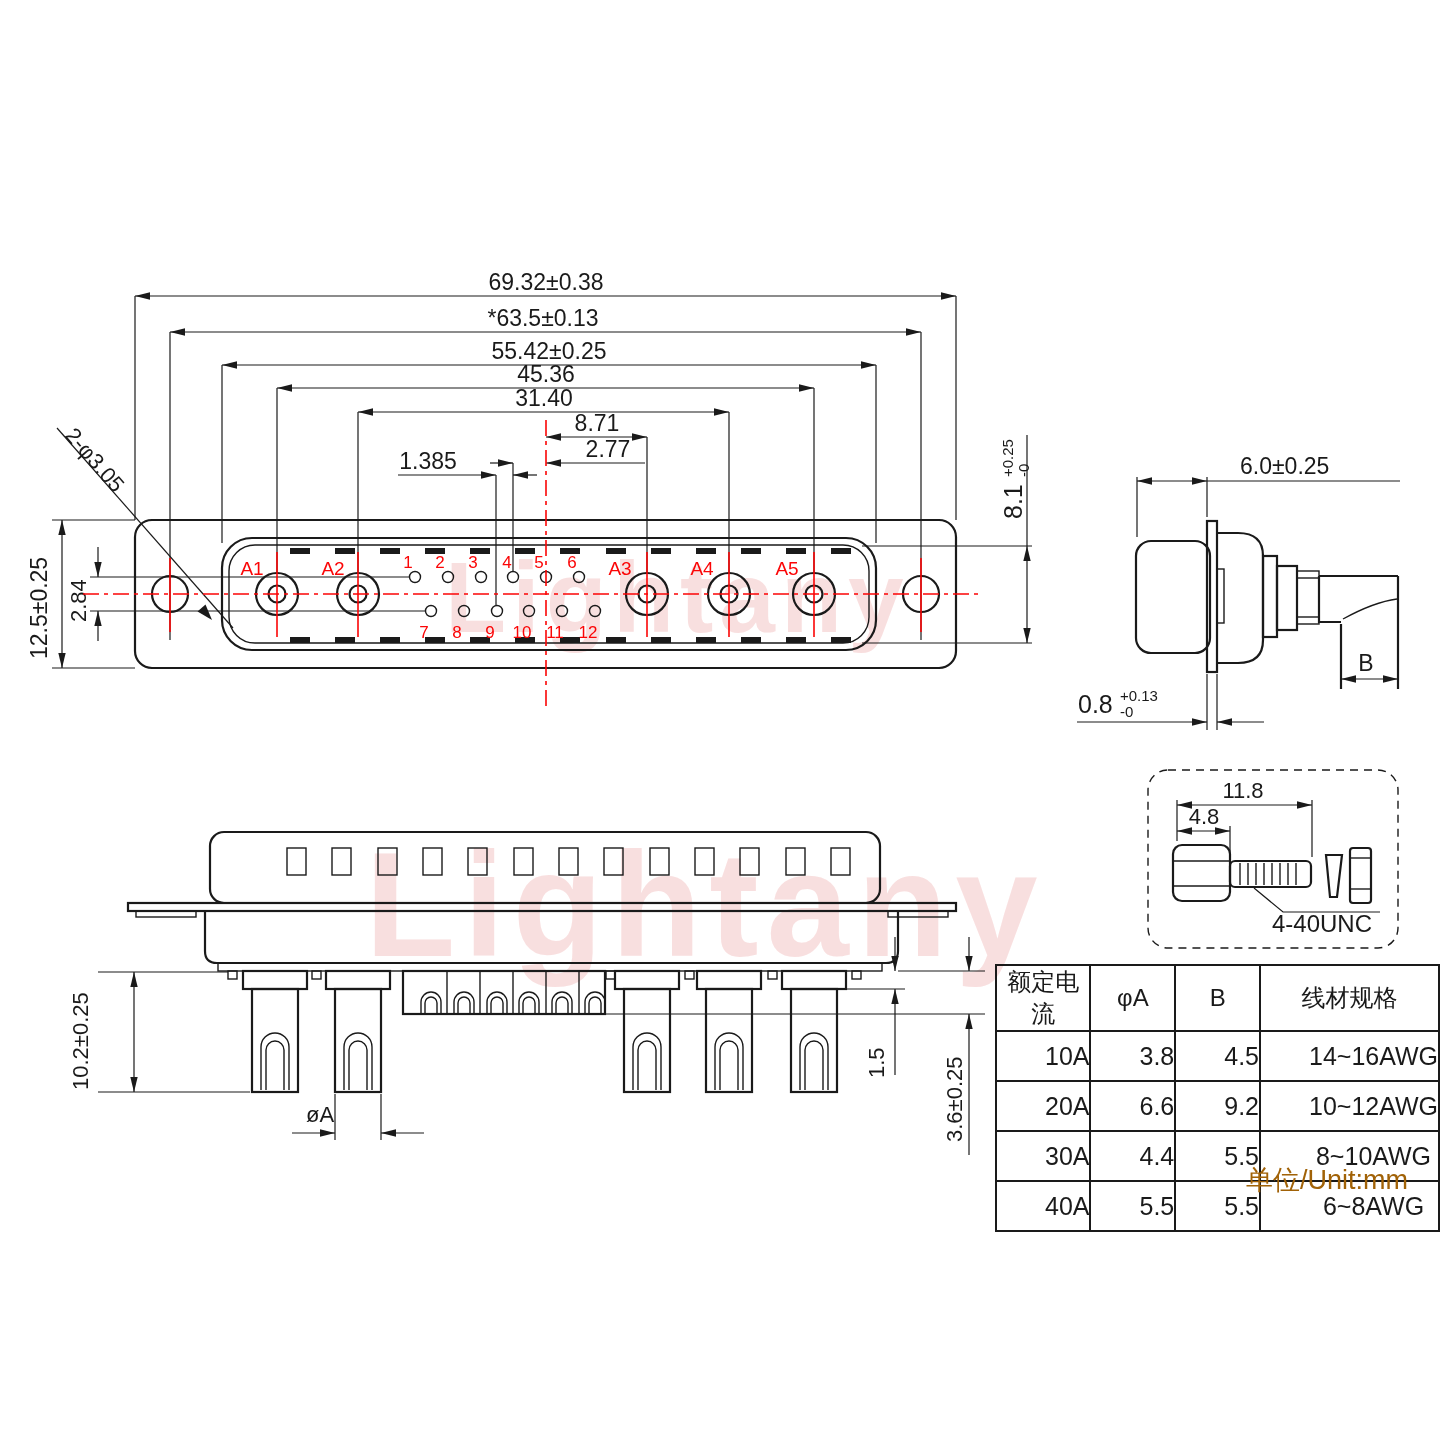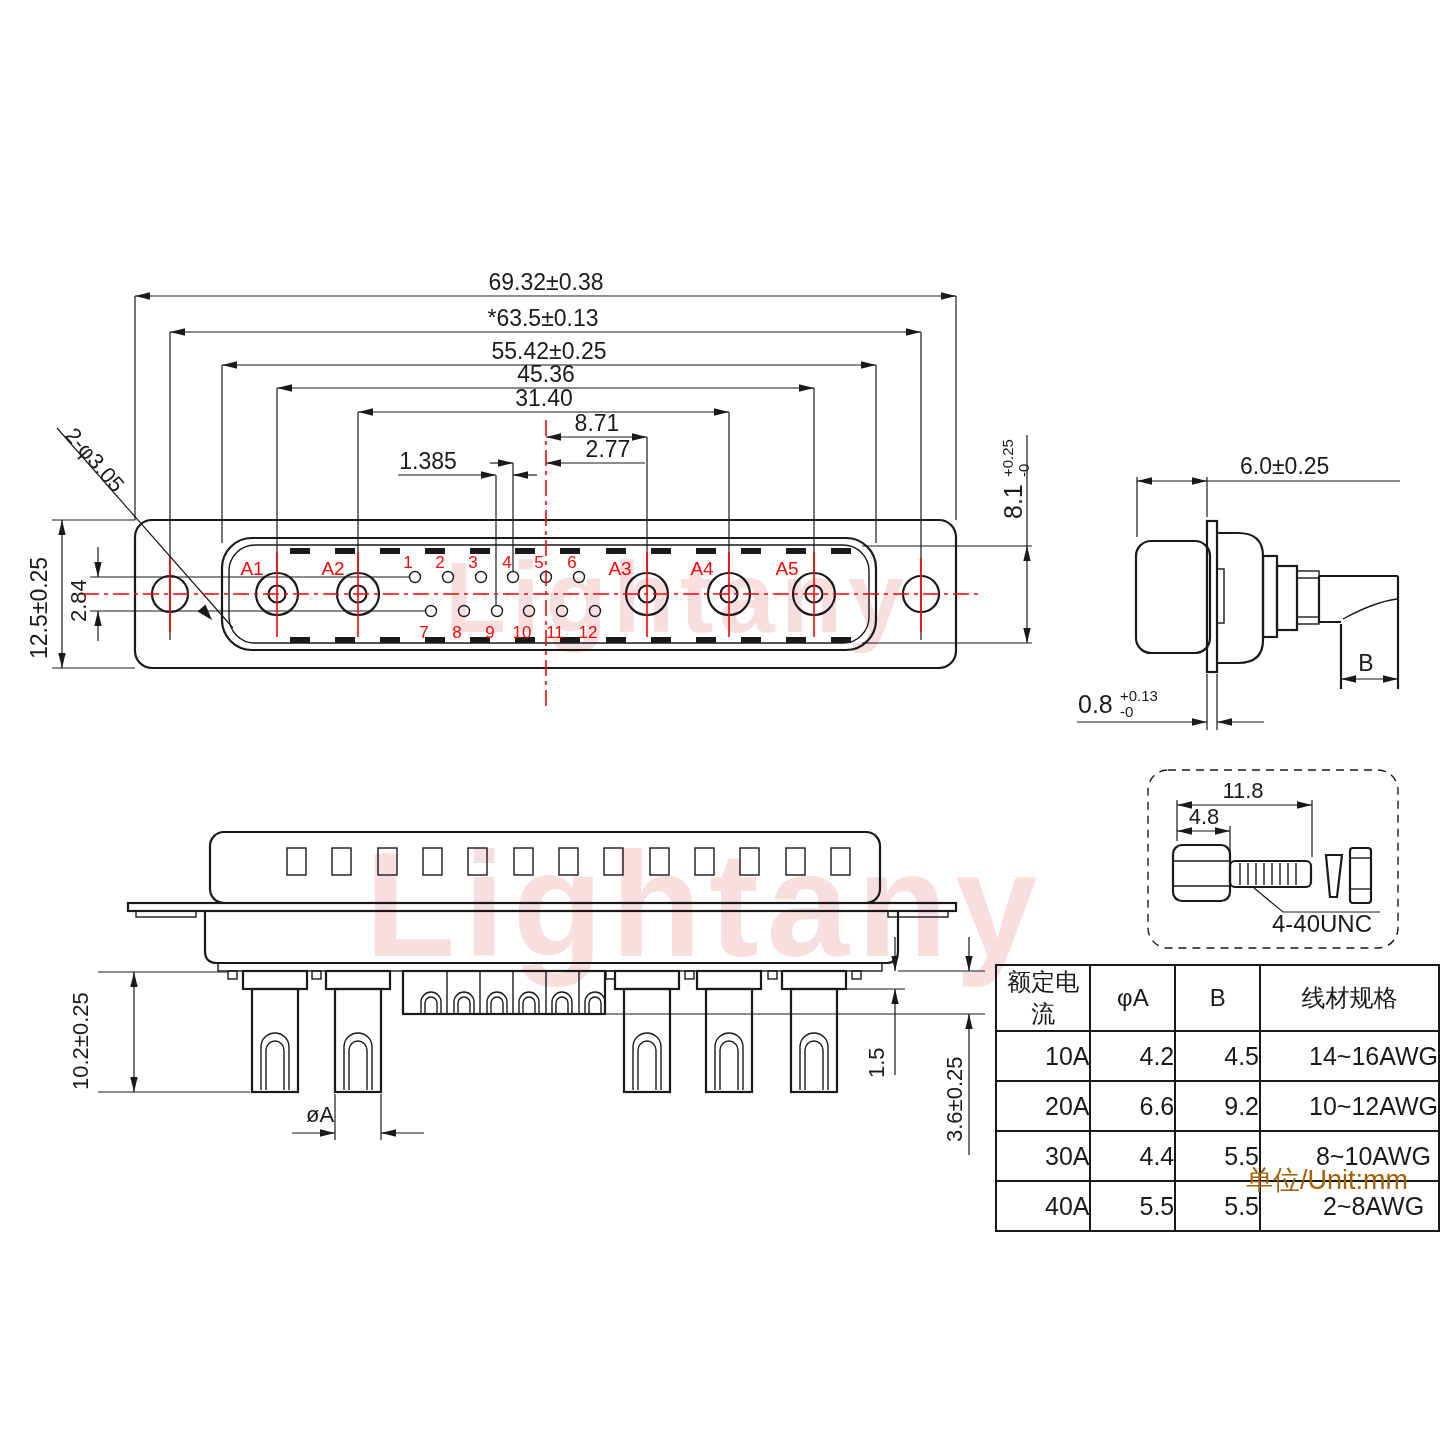--- a/index.html
+++ b/index.html
@@ -377,40 +377,40 @@
   <table id="spec-table">
     <tbody>
         <tr>
       <th class="c0">额定电流</th>
       <th class="c1">φA</th>
       <th class="c2">B</th>
       <th class="c3">线材规格</th>
     </tr>
     <tr>
       <td>10A</td>
-      <td>4.2</td>
+      <td>3.8</td>
       <td>4.5</td>
       <td>14~16AWG</td>
     </tr>
     <tr>
       <td>20A</td>
       <td>6.6</td>
       <td>9.2</td>
       <td>10~12AWG</td>
     </tr>
     <tr>
       <td>30A</td>
       <td>4.4</td>
       <td>5.5</td>
       <td>8~10AWG</td>
     </tr>
     <tr>
       <td>40A</td>
       <td>5.5</td>
       <td>5.5</td>
-      <td>2~8AWG</td>
+      <td>6~8AWG</td>
     </tr>
   </tbody>
     </table>
 
   <div id="unit-note">单位/Unit:mm</div>
 
 </div>
 
 </body></html>

